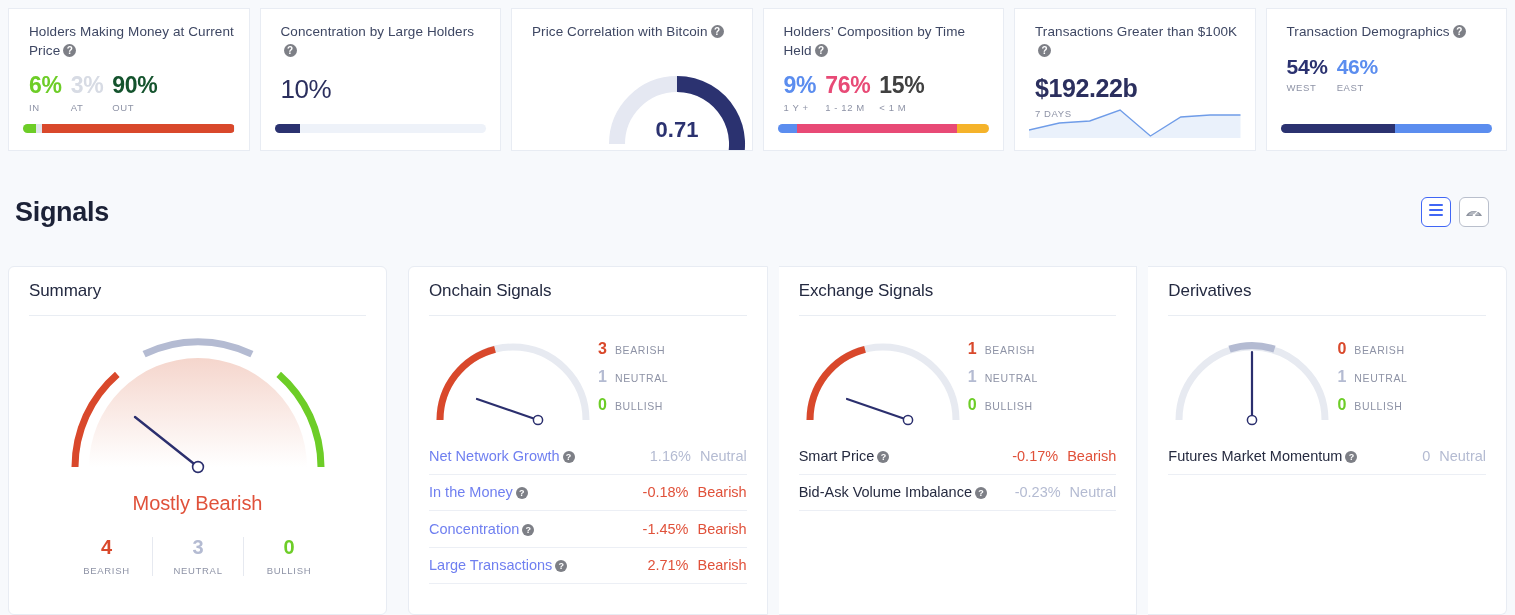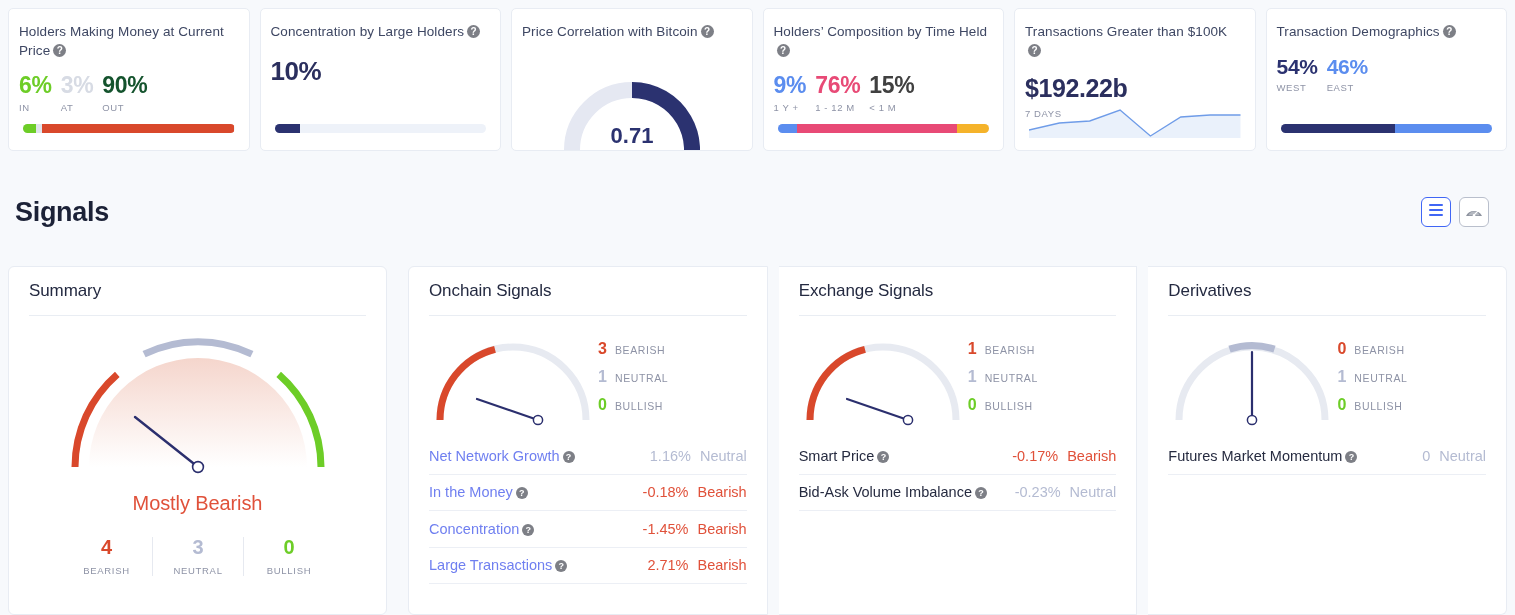--- a/index.html
+++ b/index.html
@@ -15,22 +15,22 @@
   .stat-row {
     display: flex;
     gap: 10px;
     padding: 8px 8px 0 8px;
     height: 158px;
   }
   .stat-card {
     flex: 1 1 0;
     background: #ffffff;
     border: 1px solid #e8ecf3;
-    border-radius: 5px;
-    padding: 14px 14px 0 10px;
+    border-radius: 0;
+    padding: 14px 14px 0 20px;
     position: relative;
     overflow: hidden;
     height: 143px;
   }
   .stat-title {
     font-size: 13.5px;
     color: #3e4763;
     line-height: 1.38;
     letter-spacing: .1px;
   }
@@ -180,29 +180,29 @@
     </div>
     <div class="pbar">
       <span style="width:6%;background:#6dcd27"></span>
       <span style="width:3%;background:#e0e4ec"></span>
       <span style="width:91%;background:#d9482b"></span>
     </div>
   </div>
 
   <div class="stat-card">
     <div class="stat-title"><span>Concentration by Large Holders</span><span class="help">?</span></div>
-    <div class="big-val plain" style="font-weight:bold;font-size:26px">10%</div>
+    <div class="big-val plain" style="font-weight:normal;font-size:26px">10%</div>
     <div class="pbar">
       <span style="width:12%;background:#2b3270"></span>
     </div>
   </div>
 
   <div class="stat-card">
     <div class="stat-title"><span>Price Correlation with Bitcoin</span><span class="help">?</span></div>
-    <div style="position:absolute;left:0;right:0;top:58px;display:flex;justify-content:center;">
+    <div style="position:absolute;left:0;right:0;top:52px;display:flex;justify-content:flex-end;">
       <svg width="150" height="90" viewBox="0 0 150 90">
         <path d="M 15 83 A 60 60 0 0 1 135 83" fill="none" stroke="#e5e8f2" stroke-width="16"></path>
         <path d="M 75 23 A 60 60 0 0 1 127.0 113.0" fill="none" stroke="#2b3270" stroke-width="16" stroke-dasharray="118.8 400"></path>
         <text x="75" y="76" text-anchor="middle" font-family="Liberation Sans, sans-serif" font-size="22" font-weight="bold" fill="#2b3270">0.71</text>
       </svg>
     </div>
   </div>
 
   <div class="stat-card">
     <div class="stat-title"><span>Holders’ Composition by Time Held</span><span class="help">?</span></div>

